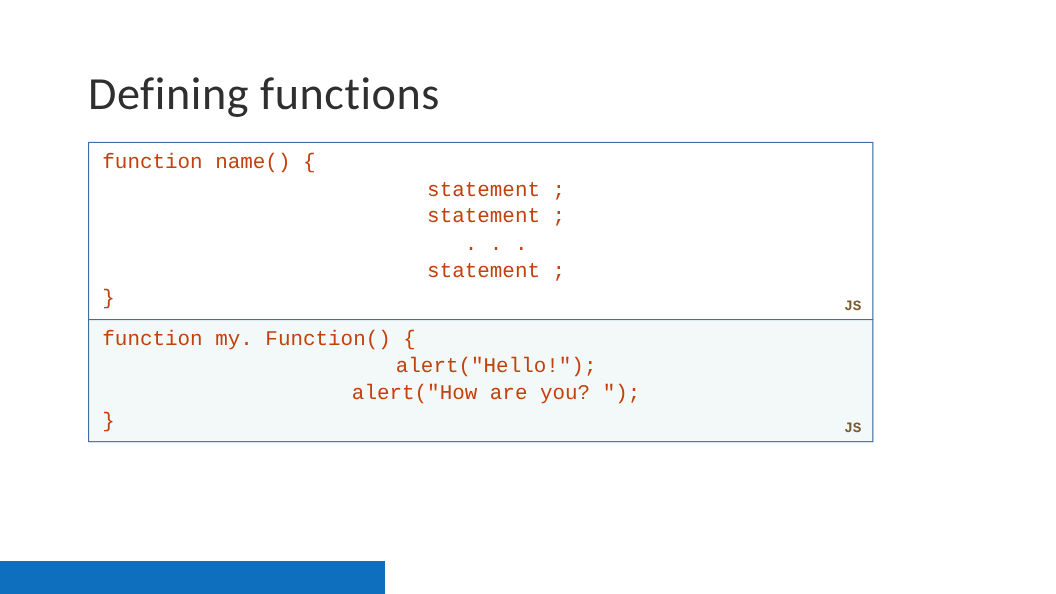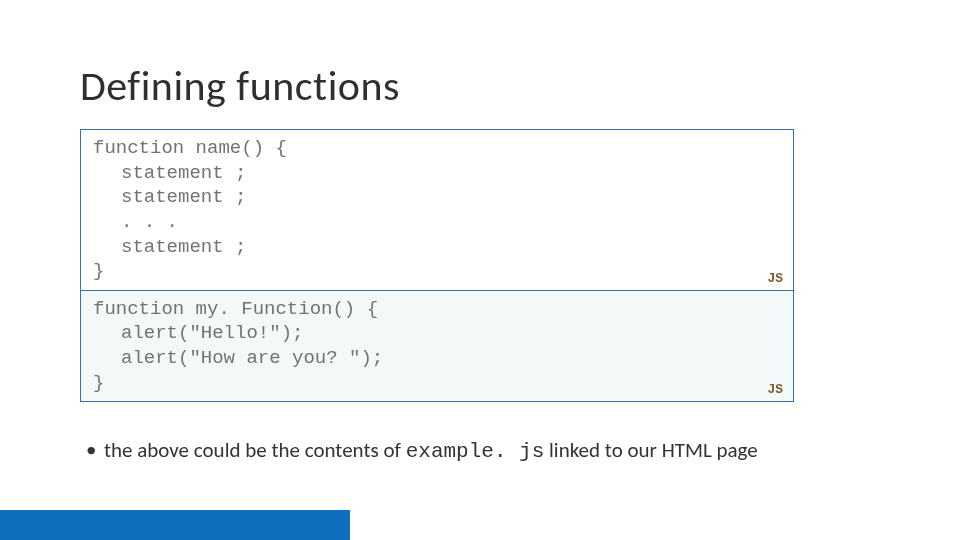--- a/index.html
+++ b/index.html
@@ -3,22 +3,22 @@
 <meta charset="utf-8">
 <style>
   * { box-sizing: border-box; margin: 0; padding: 0; }
   html, body { width: 960px; height: 540px; background: #fff; font-family: "Segoe UI", "Calibri", Arial, sans-serif; color: #333; }
   .slide { position: relative; width: 874px; height: 540px; padding: 60px 80px 0 80px; }
   .title { font-size: 42px; font-weight: 400; color: #2f2f2f; margin-bottom: 18px; letter-spacing: 0.5px; }
   .code-box { border: 1.5px solid #3a6ea5; position: relative; padding: 6px 12px 6px 12px; margin-bottom: 0; }
   .code-box.syntax { background: #fff; }
   .code-box.example { background: #f3f9f9; }
   .code-box + .code-box { margin-top: -1.5px; }
-  .code-line { font-family: "Consolas", "Courier New", monospace; font-size: 19px; line-height: 1.3; white-space: pre; color: #737373; }
-  .code-line.indent { padding-left: 28px; }
+  .code-line { font-family: "Consolas", "Courier New", monospace; font-size: 19px; line-height: 1.3; white-space: pre; color: #c2410c; }
+  .code-line.indent { padding-left: 28px; text-align: center; }
   .lang-badge { position: absolute; right: 10px; bottom: 4px; font-family: "Consolas", "Courier New", monospace; font-weight: bold; font-size: 13px; color: #7a5c2e; }
   .bullets { margin-top: 34px; list-style: none; }
   .bullets li { position: relative; padding-left: 24px; font-size: 21px; line-height: 1.35; color: #333; }
   .bullets li::before { content: "•"; position: absolute; left: 6px; top: 0; font-size: 21px; }
   .inline-code { font-family: "Consolas", "Courier New", monospace; }
   .footer-bar { position: absolute; left: 0; bottom: 0; height: 30px; width: 350px; background: #0f6fbf; }
 </style>
 </head>
 <body>
 
@@ -38,17 +38,16 @@
       <div class="code-box example">
         <div class="code-line">function my. Function() {</div>
         <div class="code-line indent">alert("Hello!");</div>
         <div class="code-line indent">alert("How are you? ");</div>
         <div class="code-line">}</div>
         <div class="lang-badge">JS</div>
       </div>
     </div>
 
   <ul class="bullets" id="bullets">
-      <li><span>the above could be the contents of </span><span class="inline-code">example. js</span><span> linked to our HTML page</span></li>
     </ul>
 
   <div class="footer-bar"></div>
 </div>
 
 </body></html>

